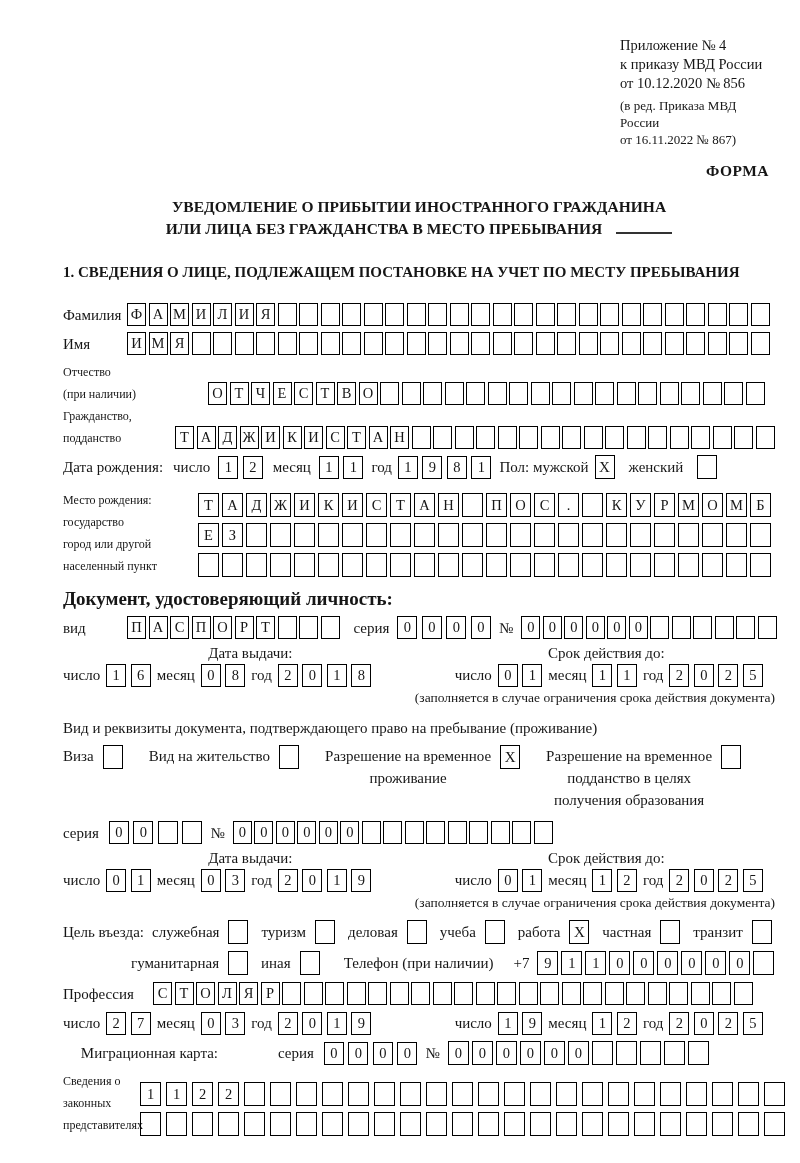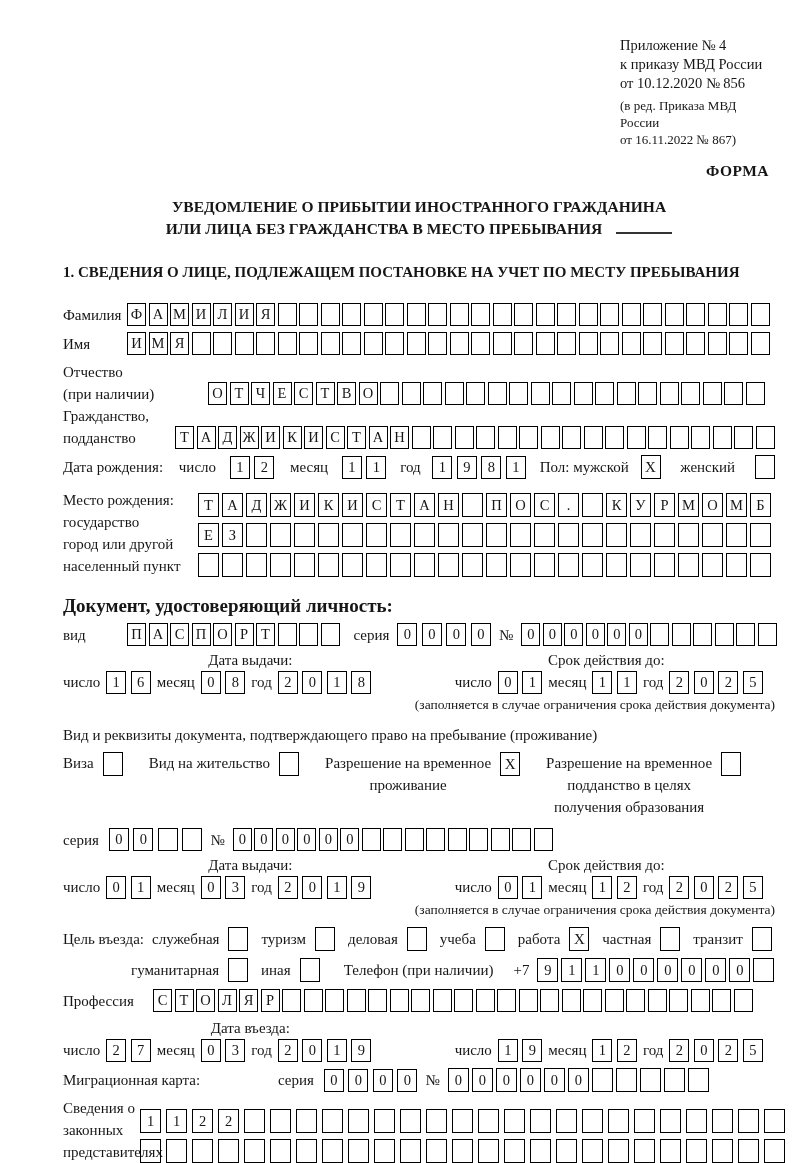--- a/index.html
+++ b/index.html
@@ -29,21 +29,21 @@
   .boxes.date { gap:4.5px; } .boxes.date .box { width:20px; }
   .boxes.rep { gap:5px; } .boxes.rep .box { width:21px; height:24px; }
   .cbx {
     width:20px; height:24px; border:1.45px solid #000; flex:none;
     display:inline-flex; align-items:center; justify-content:center;
     font-size:15px;
   }
   .w64 { width:64px; } .w145 { width:145px; } .w112 { width:112px; } .w135 { width:135px; }
   .w90 { width:90px; }
   .lblcol { flex:none; }
-  .lblcol div { font-size:15px; line-height:22px; }
+  .lblcol div { font-size:12px; line-height:22px; }
   .stack { display:flex; flex-direction:column; gap:6px; }
   .doc-heading { text-align:left; font-weight:bold; font-size:19px; margin:2px 0 6px 0; }
   .dategrid { display:flex; }
   .dategrid .half { width:47%; }
   .dategrid .half.r { width:53%; }
   .grp-head { display:block; text-align:center; font-size:15px; line-height:20px; padding-left:40px; }
   .dgroup { display:flex; align-items:center; }
   .dgroup .lbl { line-height:24px; }
   .dgroup .ml { margin-left:14px; }
   .dgroup .lbl + .boxes, .dgroup .boxes + .lbl { margin-left:6px; }
@@ -56,21 +56,21 @@
   .opt + .opt { margin-left:26px; }
   .opt-lines { text-align:center; font-size:15px; line-height:22px; }
   .purpose-row { display:flex; align-items:center; margin-bottom:7px; }
   .purpose-row .lbl { line-height:24px; }
   .pair { display:flex; align-items:center; }
   .pair .cbx { margin-left:9px; }
   .pair + .pair { margin-left:13px; }
   .indent68 { margin-left:68px; }
   .phone-lbl { margin-left:24px; }
   .plus7 { margin-left:20px; margin-right:8px; font-size:15px; }
-  .mig-lbl { width:155px; }
+  .mig-lbl { width:155px;text-align:right; }
   .ser-gap { margin-left:60px; }
   .numlbl { margin:0 8px; }
   .gap14 { margin-left:14px; } .gap8 { margin-left:8px; }
 </style>
 </head>
 <body>
 
 <div class="page">
 
   <div class="annex">
@@ -229,21 +229,21 @@
         <span class="box"></span>
         <span class="box"></span>
         <span class="box"></span>
         <span class="box"></span>
         <span class="box"></span>
         <span class="box"></span>
         <span class="box"></span>
       </span>
   </div>
 
-  <div class="row" style="margin:6px 0 10px 0; align-items:center;justify-content:space-between;">
+  <div class="row" style="margin:6px 0 10px 0; align-items:center;">
     <span class="lbl">Дата рождения:</span>
     <span class="lbl" style="margin-left:10px;">число</span>
     <span class="boxes date" style="margin-left:8px;">
         <span class="box">1</span>
         <span class="box">2</span>
       </span>
     <span class="lbl" style="margin-left:10px;">месяц</span>
     <span class="boxes date" style="margin-left:8px;">
         <span class="box">1</span>
         <span class="box">1</span>
@@ -254,21 +254,21 @@
         <span class="box">9</span>
         <span class="box">8</span>
         <span class="box">1</span>
       </span>
     <span class="lbl" style="margin-left:8px;">Пол: мужской</span>
     <span class="cbx" style="margin-left:6px;">X</span>
     <span class="lbl" style="margin-left:14px;">женский</span>
     <span class="cbx" style="margin-left:14px;"></span>
   </div>
 
-  <div class="row" style="margin-bottom:18px;">
+  <div class="row" style="margin-bottom:11px;">
     <span class="lblcol w135">
       <div>Место рождения:</div>
       <div>государство</div>
       <div>город или другой</div>
       <div>населенный пункт</div>
     </span>
     <span class="stack">
       <span class="boxes wide">
           <span class="box">Т</span>
           <span class="box">А</span>
@@ -631,23 +631,20 @@
         <span class="box"></span>
         <span class="box"></span>
         <span class="box"></span>
         <span class="box"></span>
         <span class="box"></span>
         <span class="box"></span>
       </span>
   </div>
 
   <div class="dategrid">
-    <div class="half">
-        <span class="grp-head">Дата въезда:</span>
-      </div>
   </div>
   <div class="dategrid" style="margin-bottom:6px;">
     <div class="half dgroup">
       <span class="lbl">число</span>
       <span class="boxes date">
           <span class="box">2</span>
           <span class="box">7</span>
         </span>
       <span class="lbl ml">месяц</span>
       <span class="boxes date">

